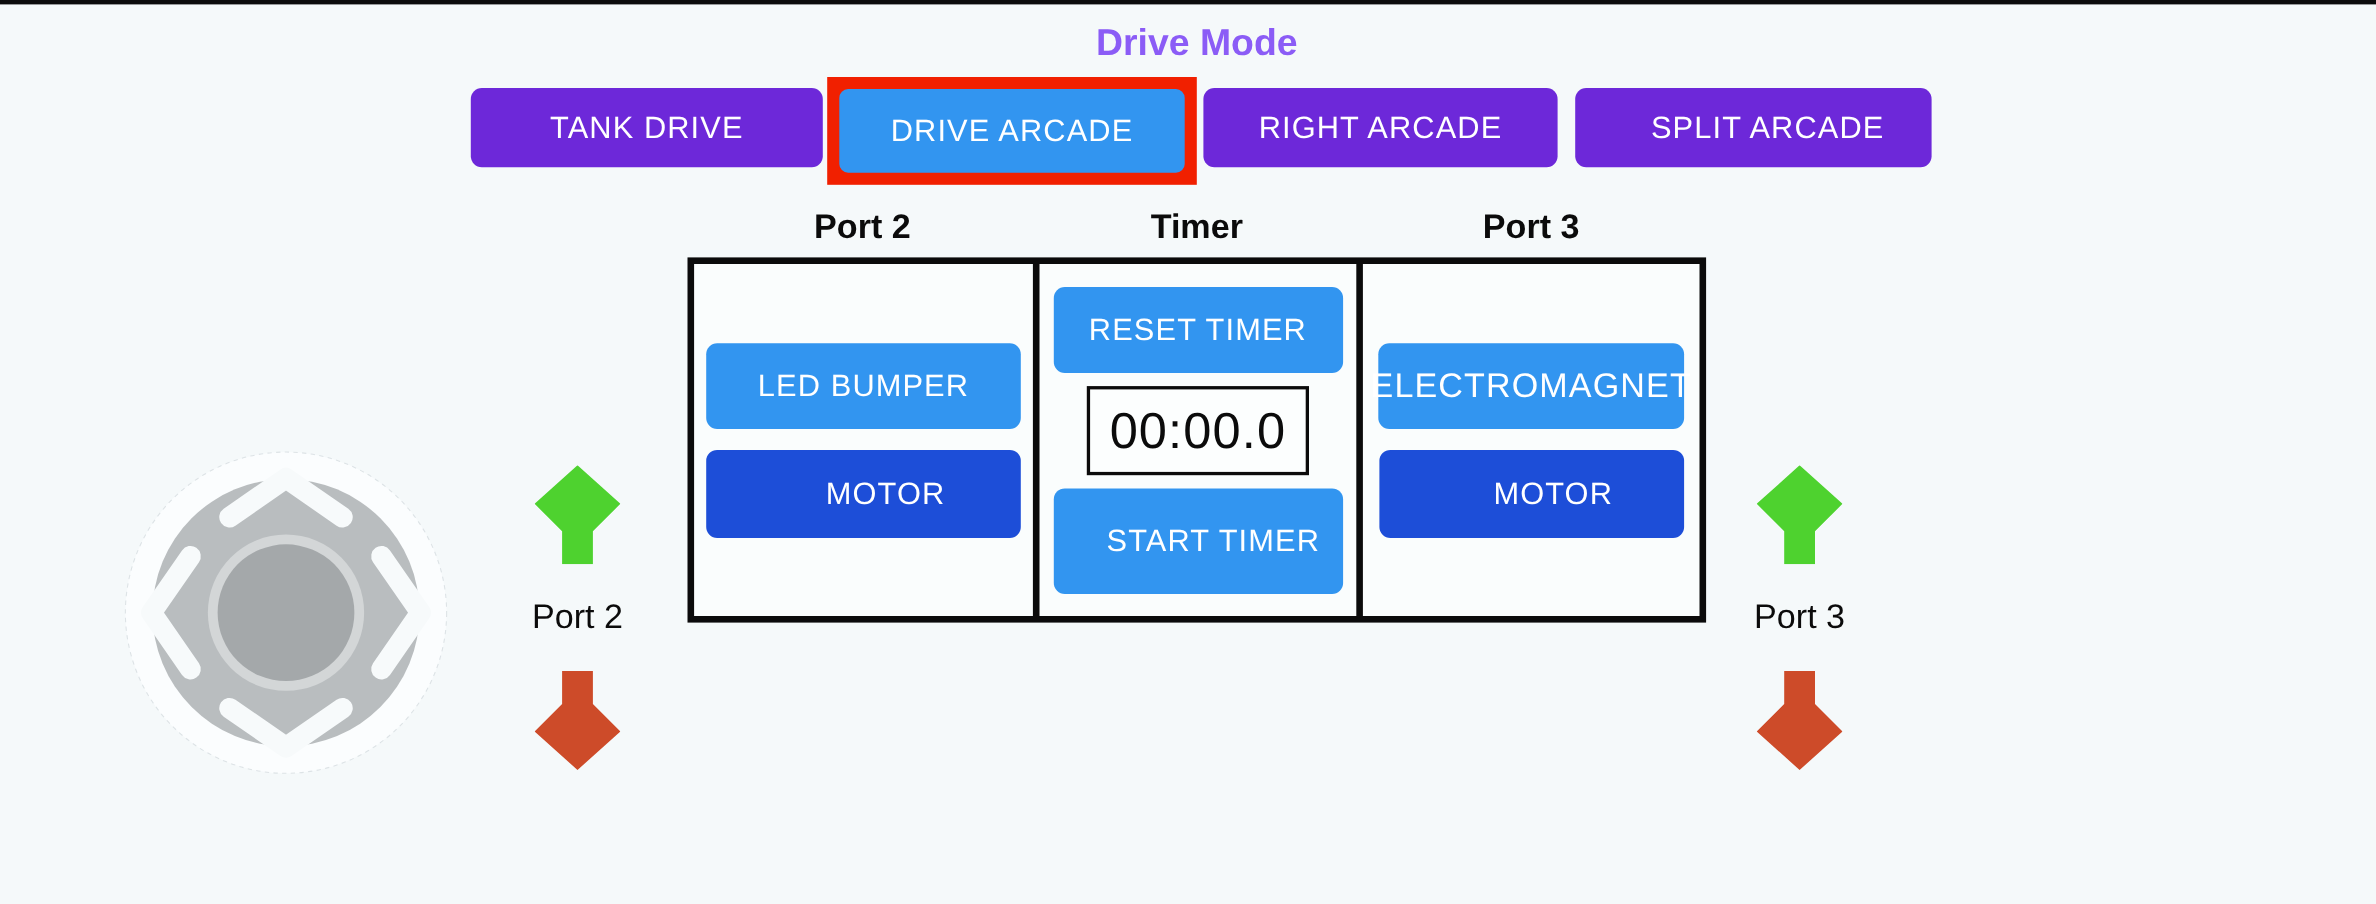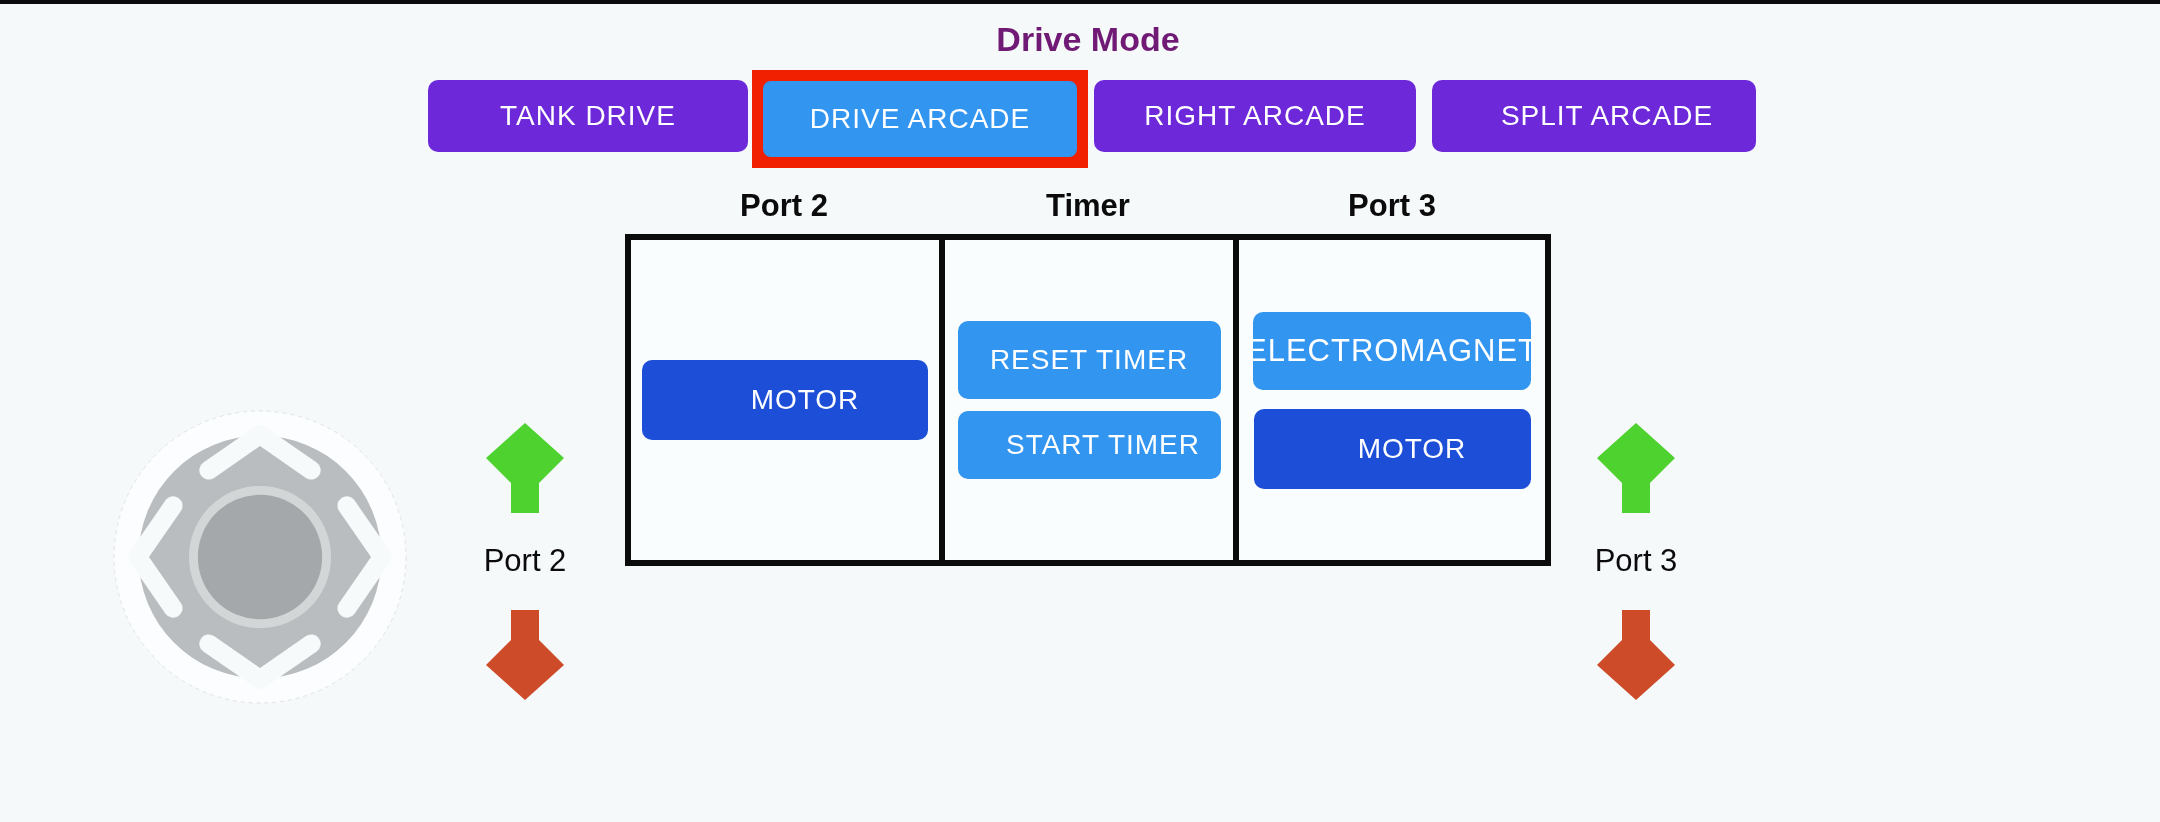--- a/index.html
+++ b/index.html
@@ -8,21 +8,21 @@
     background:#f5f9fa;
     font-family:"Liberation Sans", sans-serif;
     position:relative;
     overflow:hidden;
   }
   .topbar {
     position:absolute; left:0; top:0; width:2160px; height:4px; background:#0c0c0c;
   }
   .page-title {
     position:absolute; left:588px; top:20px; width:1000px;
-    text-align:center; font-size:34px; font-weight:bold; color:#701a75;
+    text-align:center; font-size:34px; font-weight:bold; color:#8b5cf6;
   }
   .btn {
     display:flex; align-items:center; justify-content:center;
     color:#ffffff; font-size:28px; letter-spacing:1px;
     border-radius:10px; cursor:pointer; user-select:none;
     box-sizing:border-box;
   }
   .mode-btn { position:absolute; top:80px; height:72px; background:#6d28d9; }
   .mode-tank  { left:428px;  width:320px; }
   .mode-right { left:1094px; width:322px; }
@@ -54,21 +54,21 @@
   .col-timer { width:288px; gap:12px; }
   .col-port3 { flex:1;      gap:19px; }
   .v-divider { width:6px; height:100%; background:#0b0b0b; }
 
   .active-blue   { background:#3295f0; }
   .inactive-blue { background:#1d4ed8;padding-left:40px; }
 
   .btn-led    { width:286px; height:78px; }
   .btn-motor2 { width:286px; height:80px; }
   .btn-reset  { width:263px; height:78px; }
-  .btn-start  { width:263px; height:68px;padding-left:28px; }
+  .btn-start  { width:263px; height:96px;padding-left:28px; }
   .btn-magnet { width:278px; height:78px; font-size:31px; }
   .btn-motor3 { width:277px; height:80px; }
 
   .timer-display {
     width:202px; height:81px; background:#fcfefe;
     border:3px solid #0b0b0b; box-sizing:border-box;
     display:flex; align-items:center; justify-content:center;
     font-size:46px; color:#0b0b0b; letter-spacing:1px;
   }
 
@@ -102,25 +102,27 @@
 
 <div class="btn mode-btn mode-right">RIGHT ARCADE</div>
 <div class="btn mode-btn mode-split">SPLIT ARCADE</div>
 
 <div class="col-header hdr-port2">Port 2</div>
 <div class="col-header hdr-timer">Timer</div>
 <div class="col-header hdr-port3">Port 3</div>
 
 <div class="panel">
   <div class="panel-col col-port2">
+    <div class="btn active-blue btn-led">LED BUMPER</div>
     <div class="btn inactive-blue btn-motor2">MOTOR</div>
   </div>
   <div class="v-divider"></div>
   <div class="panel-col col-timer">
     <div class="btn active-blue btn-reset">RESET TIMER</div>
+    <div class="timer-display">00:00.0</div>
     <div class="btn active-blue btn-start">START TIMER</div>
   </div>
   <div class="v-divider"></div>
   <div class="panel-col col-port3">
     <div class="btn active-blue btn-magnet">ELECTROMAGNET</div>
     <div class="btn inactive-blue btn-motor3">MOTOR</div>
   </div>
 </div>
 
 <svg class="joystick" width="296" height="296" viewBox="0 0 300 300">

